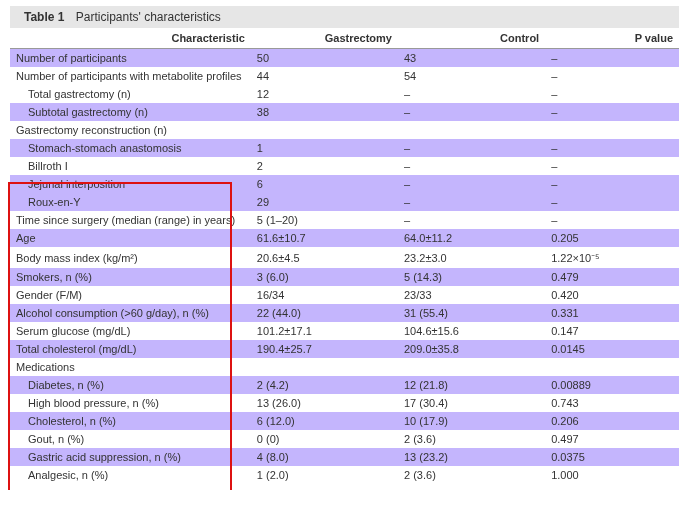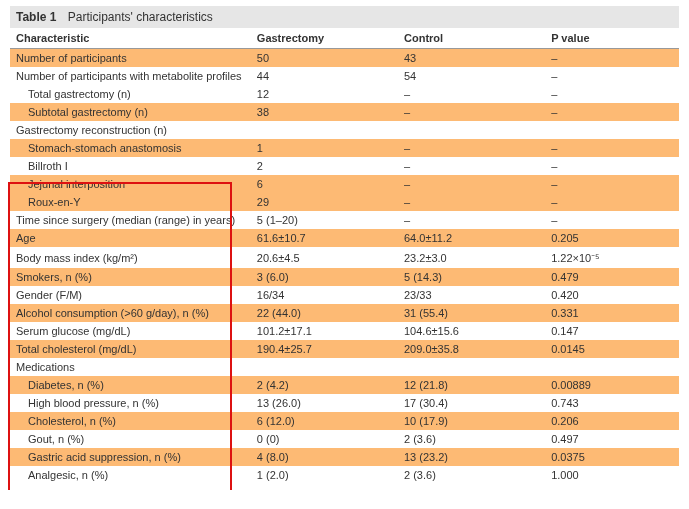--- a/index.html
+++ b/index.html
@@ -1,22 +1,22 @@
 <!DOCTYPE html>
 <html><head>
 <meta charset="utf-8">
 <style>
   body{margin:0;font-family:Arial,Helvetica,sans-serif;font-size:11px;color:#333;background:#fff;width:689px}
   .wrap{padding:6px 10px}
-  .title-bar{background:#e6e6e6;padding:4px 6px;font-size:12px}
+  .title-bar{background:#e6e6e6;padding:4px 14px;font-size:12px}
   .title-bar b{font-weight:bold;margin-right:8px}
   table{width:100%;border-collapse:collapse;table-layout:fixed}
-  th{text-align:left;font-weight:bold;padding:4px 6px;border-bottom:1px solid #999}
+  th{text-align:right;font-weight:bold;padding:4px 6px;border-bottom:1px solid #999}
   td{padding:3px 6px;vertical-align:middle}
-  tr.odd td{background:#fdba74}
+  tr.odd td{background:#c4b5fd}
   .indent{padding-left:18px}
   .redbox{position:absolute;border:2px solid #d11;pointer-events:none}
   .container{position:relative}
   col.c0{width:36%}col.c1{width:22%}col.c2{width:22%}col.c3{width:20%}
 </style>
 </head>
 <body>
 
 <div class="container">
   <div class="wrap">

